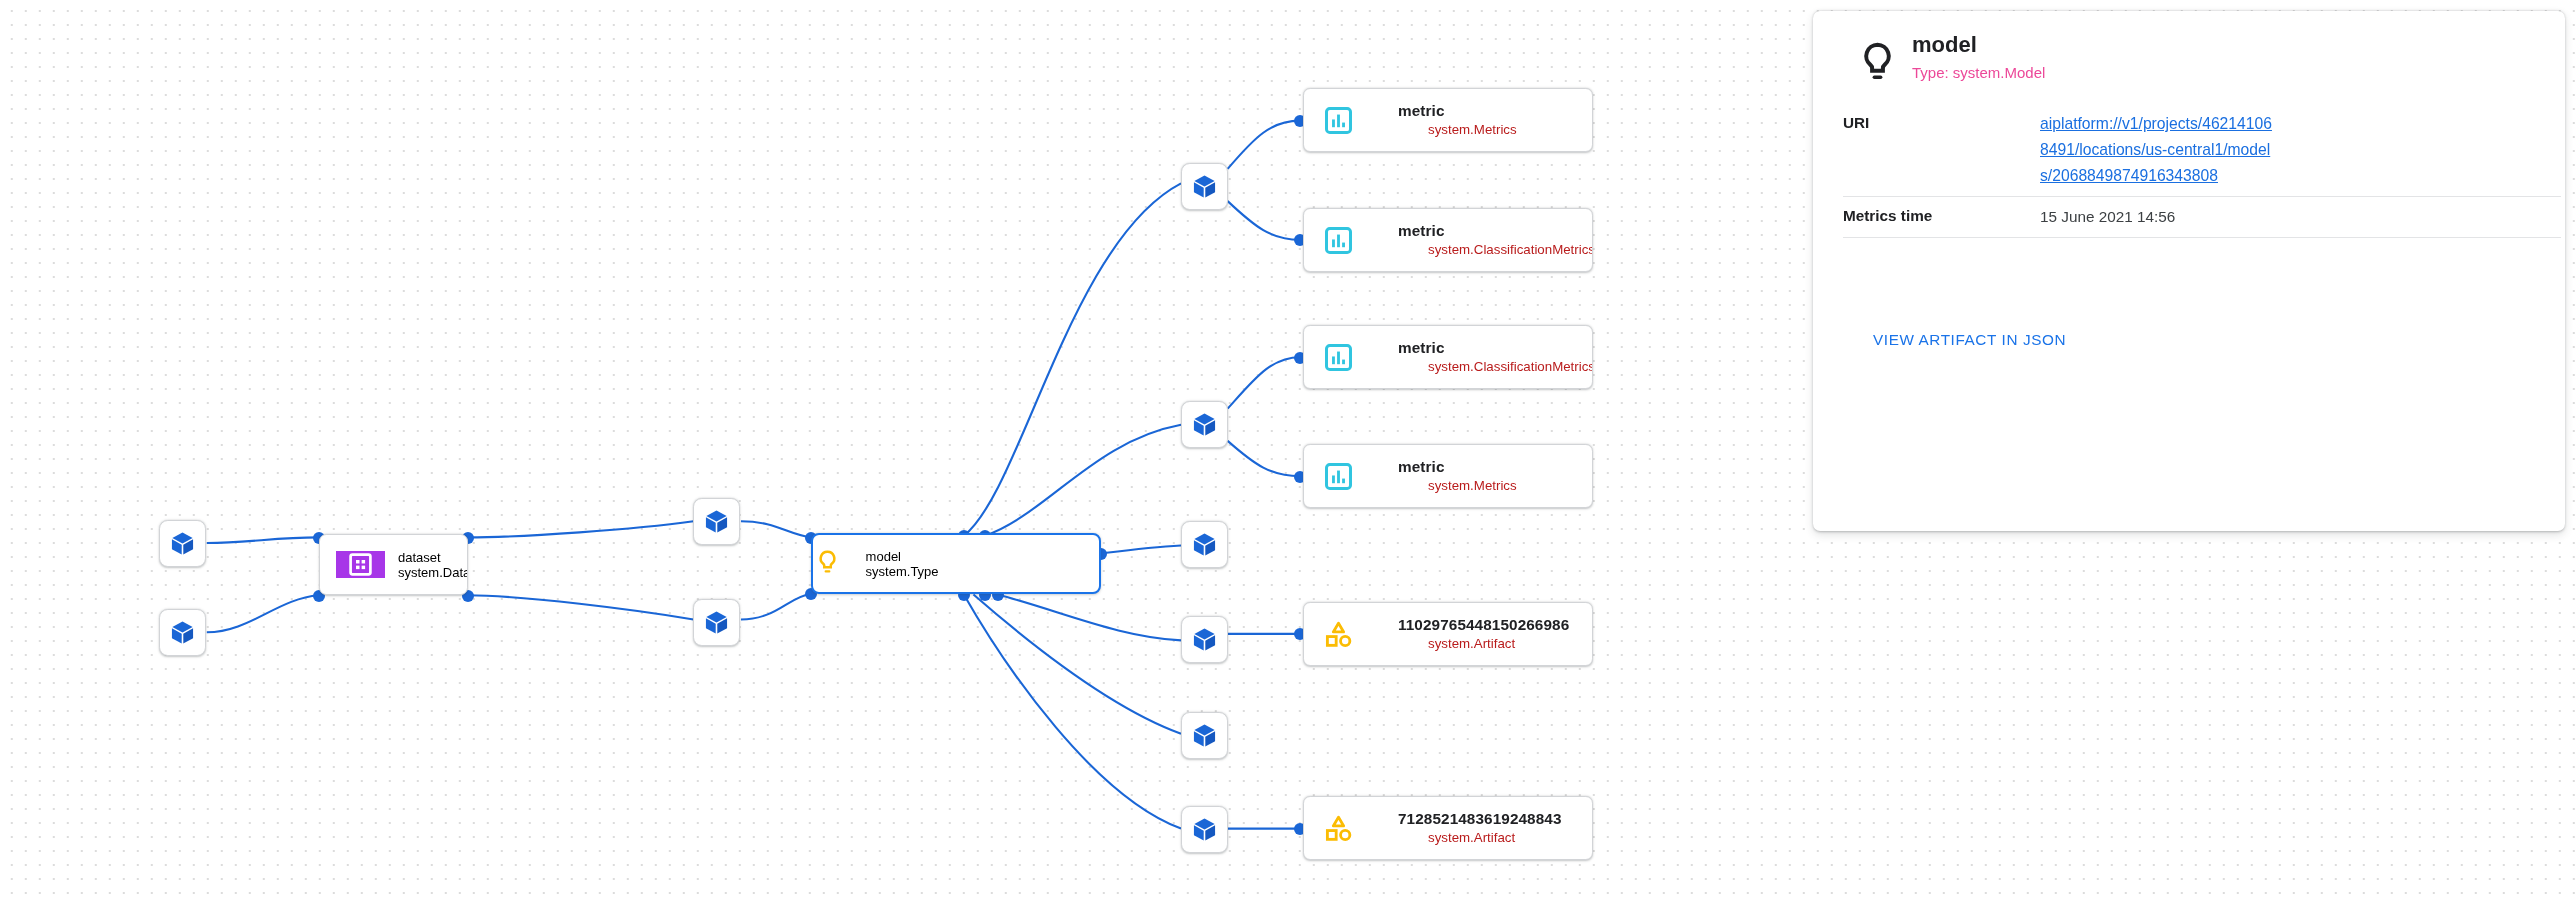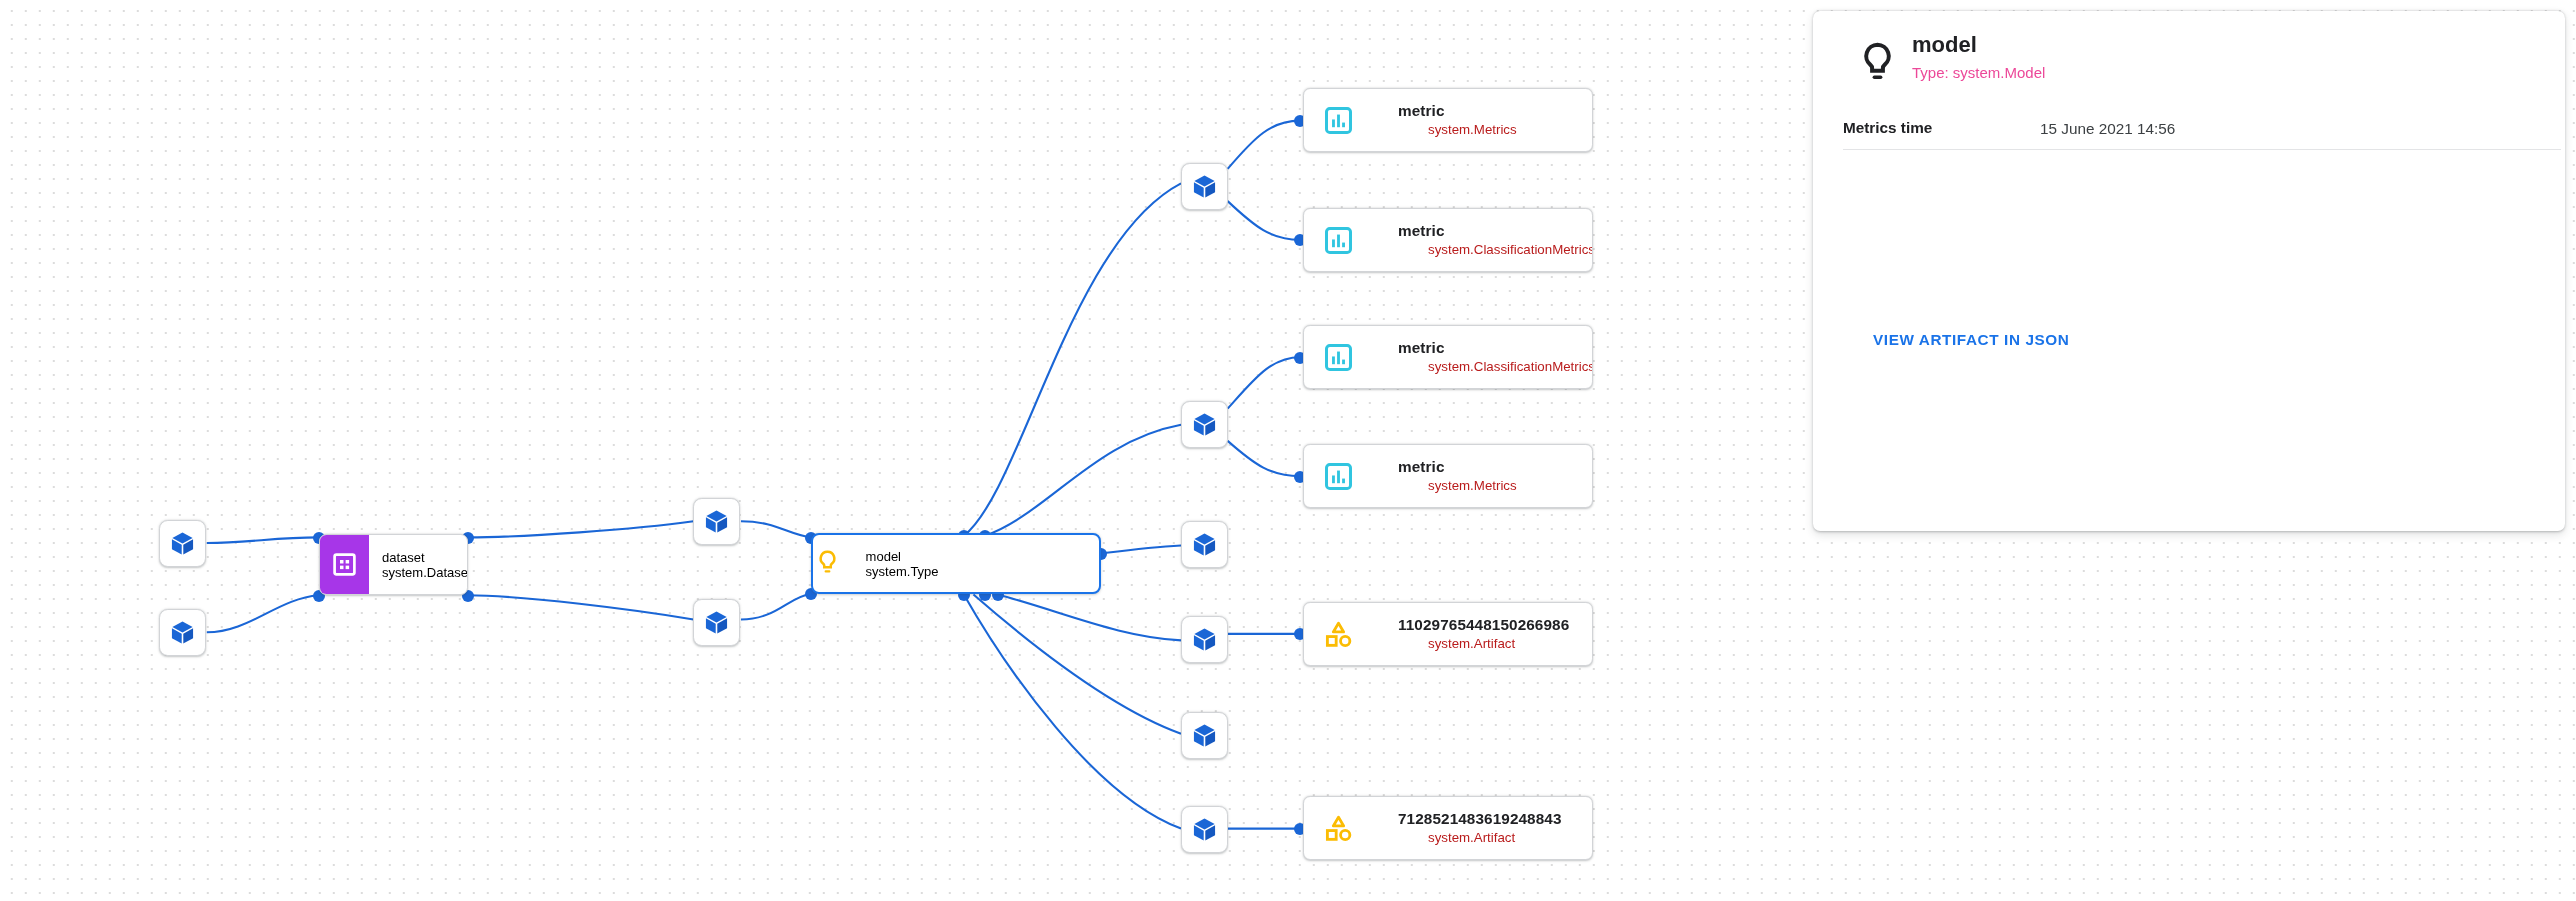--- a/index.html
+++ b/index.html
@@ -46,21 +46,21 @@
   }
   .card-node .card-txt{display:flex;flex-direction:column;justify-content:center;gap:2.4px;}
   .card-node .card-title{
     font-size:15.3px;font-weight:700;color:#202124;line-height:17.7px;letter-spacing:0.1px;
   }
   .card-node .card-sub{
     font-size:13.3px;font-weight:400;color:#b91c1c;line-height:15.3px;margin-left:30px;
   }
 
   
-  #node-dataset{width:149px;height:61px;padding:0;}
+  #node-dataset{width:149px;height:61px;padding:16px;}
   #node-dataset .ds-tile{
     width:49px;min-width:49px;height:100%;
     background:#a736e8;
     display:flex;align-items:center;justify-content:center;
   }
   #node-dataset .card-txt{padding-left:13px;}
 
   
   #node-model{
     width:290px;height:61px;
@@ -97,21 +97,21 @@
   }
   #panel-table td.v{font-size:15.3px;color:#3c4043;line-height:26px;}
   #panel-table tr.uri-row td{padding-top:1.6px;}
   #uri-link{
     color:#1a6fe0;text-decoration:underline;
     font-size:15.7px;line-height:26px;
     word-break:break-all;display:inline-block;max-width:236px;
   }
   #view-json-btn{
     position:absolute;left:60px;top:320px;
-    font-size:15.3px;font-weight:700;letter-spacing:0.6px;
+    font-size:15.3px;font-weight:400;letter-spacing:0.6px;
     color:#1a73e8;background:none;border:none;padding:0;
     font-family:"Liberation Sans","DejaVu Sans",sans-serif;
     cursor:pointer;text-transform:uppercase;
   }
 </style>
 </head>
 <body>
 
 <div id="graph-canvas">
 
@@ -388,20 +388,26 @@
       </svg>
     </div>
     <div>
       <div id="panel-title">model</div>
       <div id="panel-type">Type: system.Model</div>
     </div>
   </div>
 
   <table id="panel-table">
     <tbody>
+      <tr class="uri-row">
+        <td class="k">URI</td>
+        <td class="v">
+          <a id="uri-link" href="#">aiplatform://v1/projects/462141068491/locations/us-central1/models/2068849874916343808</a>
+        </td>
+      </tr>
       <tr>
         <td class="k">Metrics time</td>
         <td class="v">15 June 2021 14:56</td>
       </tr>
     </tbody>
   </table>
 
   <button id="view-json-btn">VIEW ARTIFACT IN JSON</button>
 </div>
 

